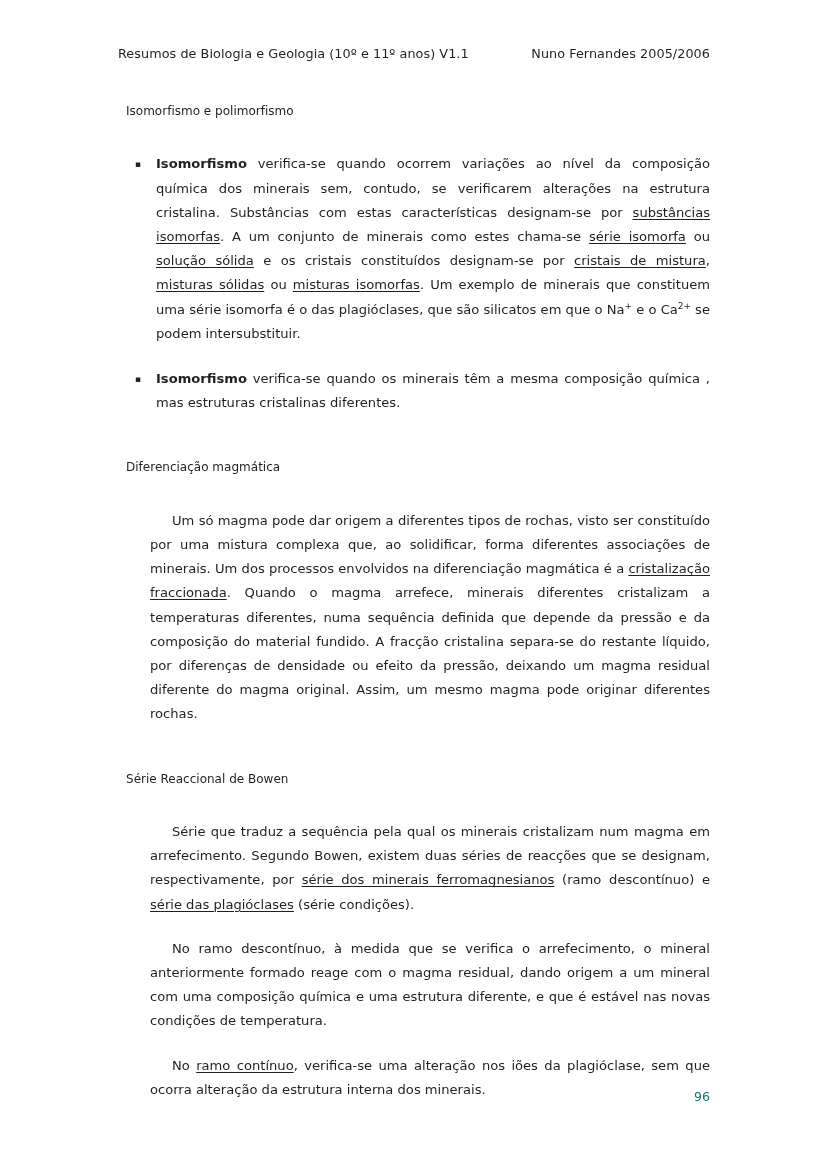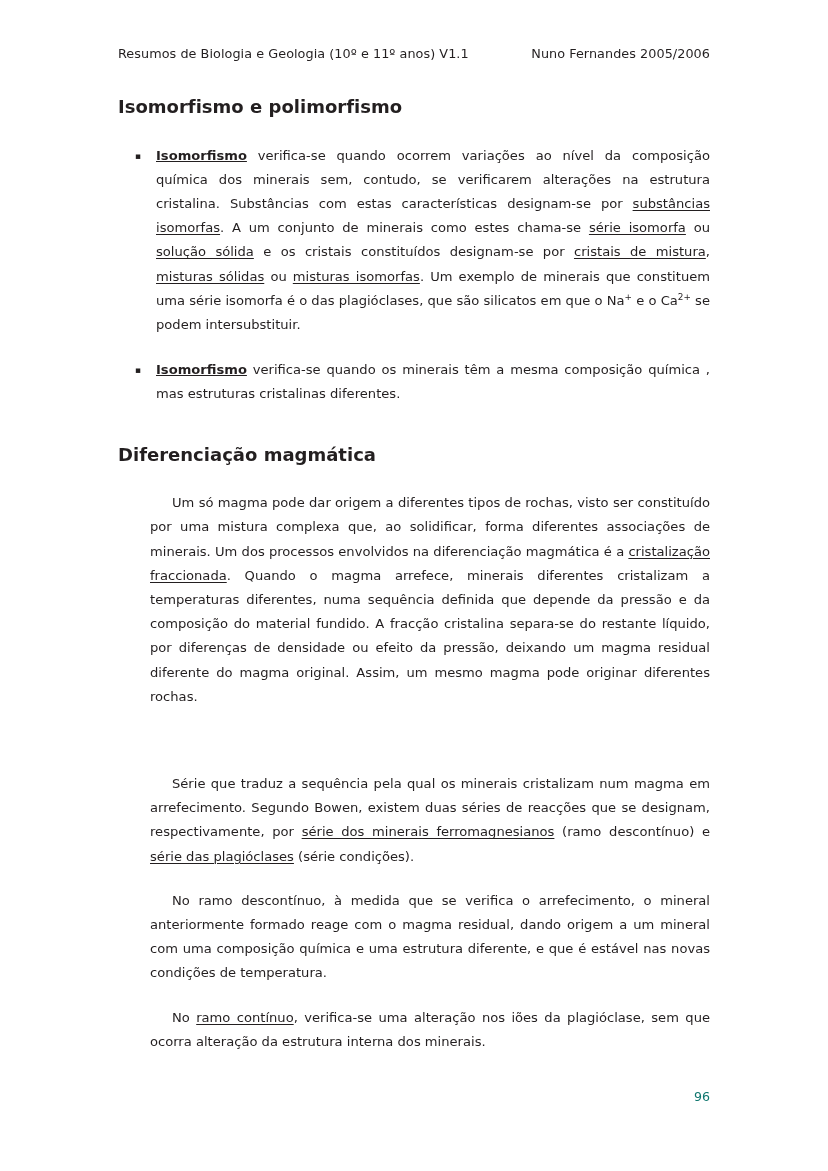--- a/index.html
+++ b/index.html
@@ -34,23 +34,23 @@
 
   
   .content {
     position: absolute;
     top: 96px;
     left: 118px;
     width: 592px;
   }
 
   h2.section-heading {
-    font-size: 18px;
-    font-weight: bold;
-    margin: 0;
+    font-size: 12px;
+    font-weight: normal;
+    margin: 8px;
     padding: 0;
     line-height: 1.2;
     letter-spacing: 0.01px;
     color: #231f20;
   }
 
   .gap-after-heading { height: 26px; }
   .gap-section       { height: 37px; }
   .gap-para          { height: 20px; }
   .gap-bullet        { height: 21px; }
@@ -79,21 +79,21 @@
   .bullet-item .marker {
     position: absolute;
     left: 17px;
     top: 0;
     line-height: 24.2px;
     font-size: 9px;
     color: #231f20;
   }
   .bullet-item .bullet-text { display: block; }
 
-  b, strong { font-weight: bold; text-decoration: underline; }
+  b, strong { font-weight: bold; }
   u.term {
     text-decoration: underline;
     text-decoration-thickness: 1px;
     text-underline-offset: 2px;
   }
   sup {
     font-size: 0.68em;
     vertical-align: super;
     line-height: 0;
   }
@@ -140,20 +140,21 @@
     <div class="gap-section"></div>
 
     <h2 class="section-heading">Diferenciação magmática</h2>
 
     <div class="gap-after-heading"></div>
 
     <p class="body-para indented"><span>Um só magma pode dar origem a diferentes tipos de rochas, visto ser constituído por uma mistura complexa que, ao solidificar, forma diferentes associações de minerais. Um dos processos envolvidos na diferenciação magmática é a </span><u class="term">cristalização fraccionada</u><span>. Quando o magma arrefece, minerais diferentes cristalizam a temperaturas diferentes, numa sequência definida que depende da pressão e da composição do material fundido. A fracção cristalina separa-se do restante líquido, por diferenças de densidade ou efeito da pressão, deixando um magma residual diferente do magma original. Assim, um mesmo magma pode originar diferentes rochas.</span></p>
 
     <div class="gap-section"></div>
 
+    <h2 class="section-heading">Série Reaccional de Bowen</h2>
 
     <div class="gap-after-heading"></div>
 
     <p class="body-para indented"><span>Série que traduz a sequência pela qual os minerais cristalizam num magma em arrefecimento. Segundo Bowen, existem duas séries de reacções que se designam, respectivamente, por </span><u class="term">série dos minerais ferromagnesianos</u><span> (ramo descontínuo) e </span><u class="term">série das plagióclases</u><span> (série condições).</span></p>
 
     <div class="gap-para"></div>
 
     <p class="body-para indented">No ramo descontínuo, à medida que se verifica o arrefecimento, o mineral anteriormente formado reage com o magma residual, dando origem a um mineral com uma composição química e uma estrutura diferente, e que é estável nas novas condições de temperatura.</p>
 
     <div class="gap-para"></div>

